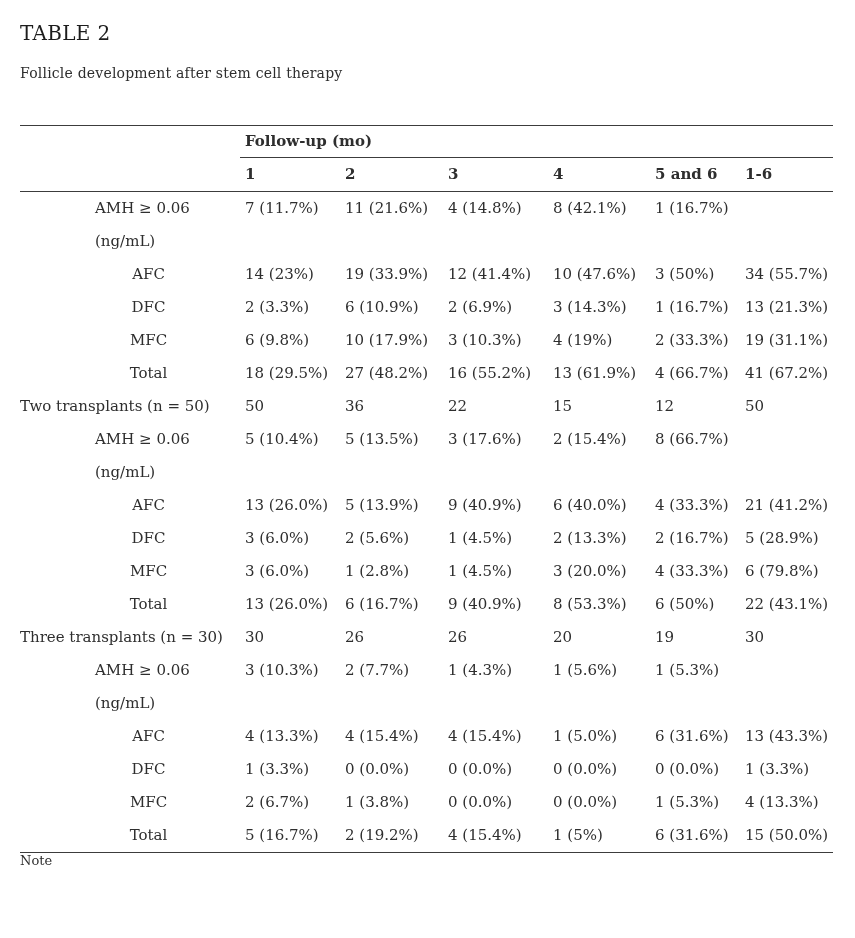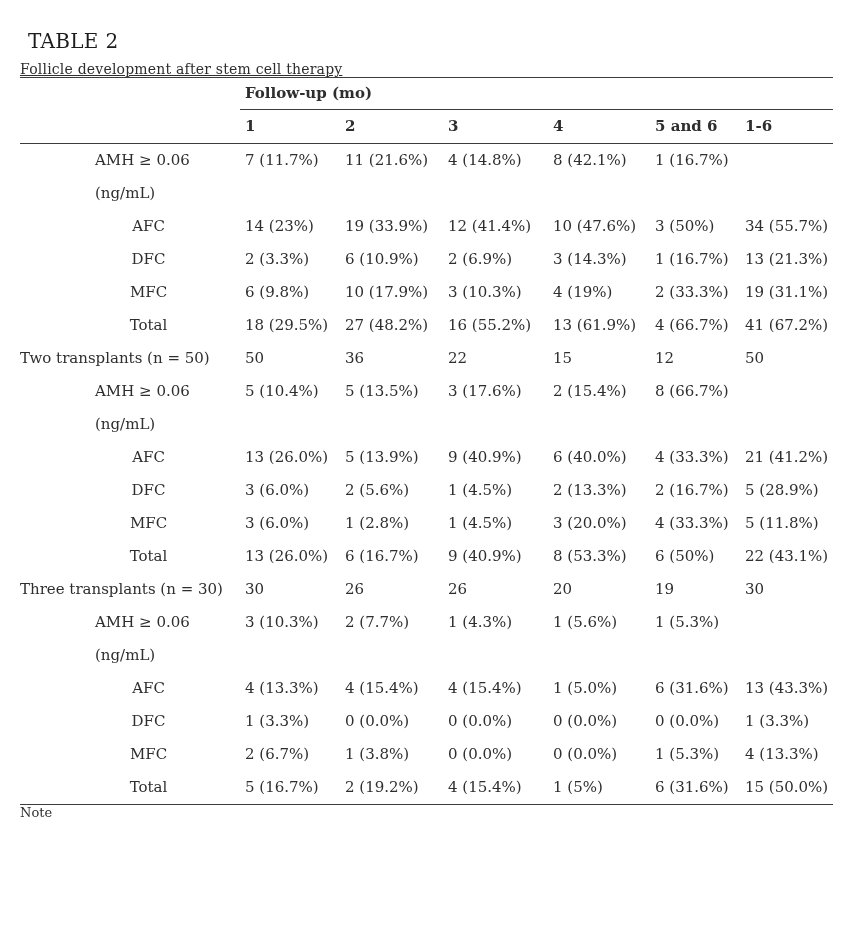--- a/index.html
+++ b/index.html
@@ -14,33 +14,34 @@
     color: #2e2e2e;
     overflow: hidden;
   }
   .page {
     padding: 21px 22px 0 20px;
   }
   .title {
     font-size: 20px;
     font-weight: 400;
     color: #1c1c1c;
-    margin: 8px;
+    margin: 0;
     letter-spacing: 0.3px;
   }
   .subtitle {
     font-size: 14px;
     color: #2e2e2e;
+    margin-top: 20px;
     letter-spacing: 0.2px;
-    text-decoration: underline;
   }
   table.data-table {
     border-collapse: collapse;
     table-layout: fixed;
     width: 813px;
+    margin-top: 44px;
     border-top: 1px solid #3c3c3c;
     border-bottom: 1px solid #3c3c3c;
     font-size: 15px;
   }
   th, td {
     font-weight: normal;
     text-align: left;
     vertical-align: top;
     padding: 0;
     overflow: hidden;
@@ -186,21 +187,21 @@
           <td class="val">2 (16.7%)</td>
           <td class="val">5 (28.9%)</td>
         </tr>
         <tr>
           <td class="lbl l3">MFC</td>
           <td class="val">3 (6.0%)</td>
           <td class="val">1 (2.8%)</td>
           <td class="val">1 (4.5%)</td>
           <td class="val">3 (20.0%)</td>
           <td class="val">4 (33.3%)</td>
-          <td class="val">5 (11.8%)</td>
+          <td class="val">6 (79.8%)</td>
         </tr>
         <tr>
           <td class="lbl l3">Total</td>
           <td class="val">13 (26.0%)</td>
           <td class="val">6 (16.7%)</td>
           <td class="val">9 (40.9%)</td>
           <td class="val">8 (53.3%)</td>
           <td class="val">6 (50%)</td>
           <td class="val">22 (43.1%)</td>
         </tr>

